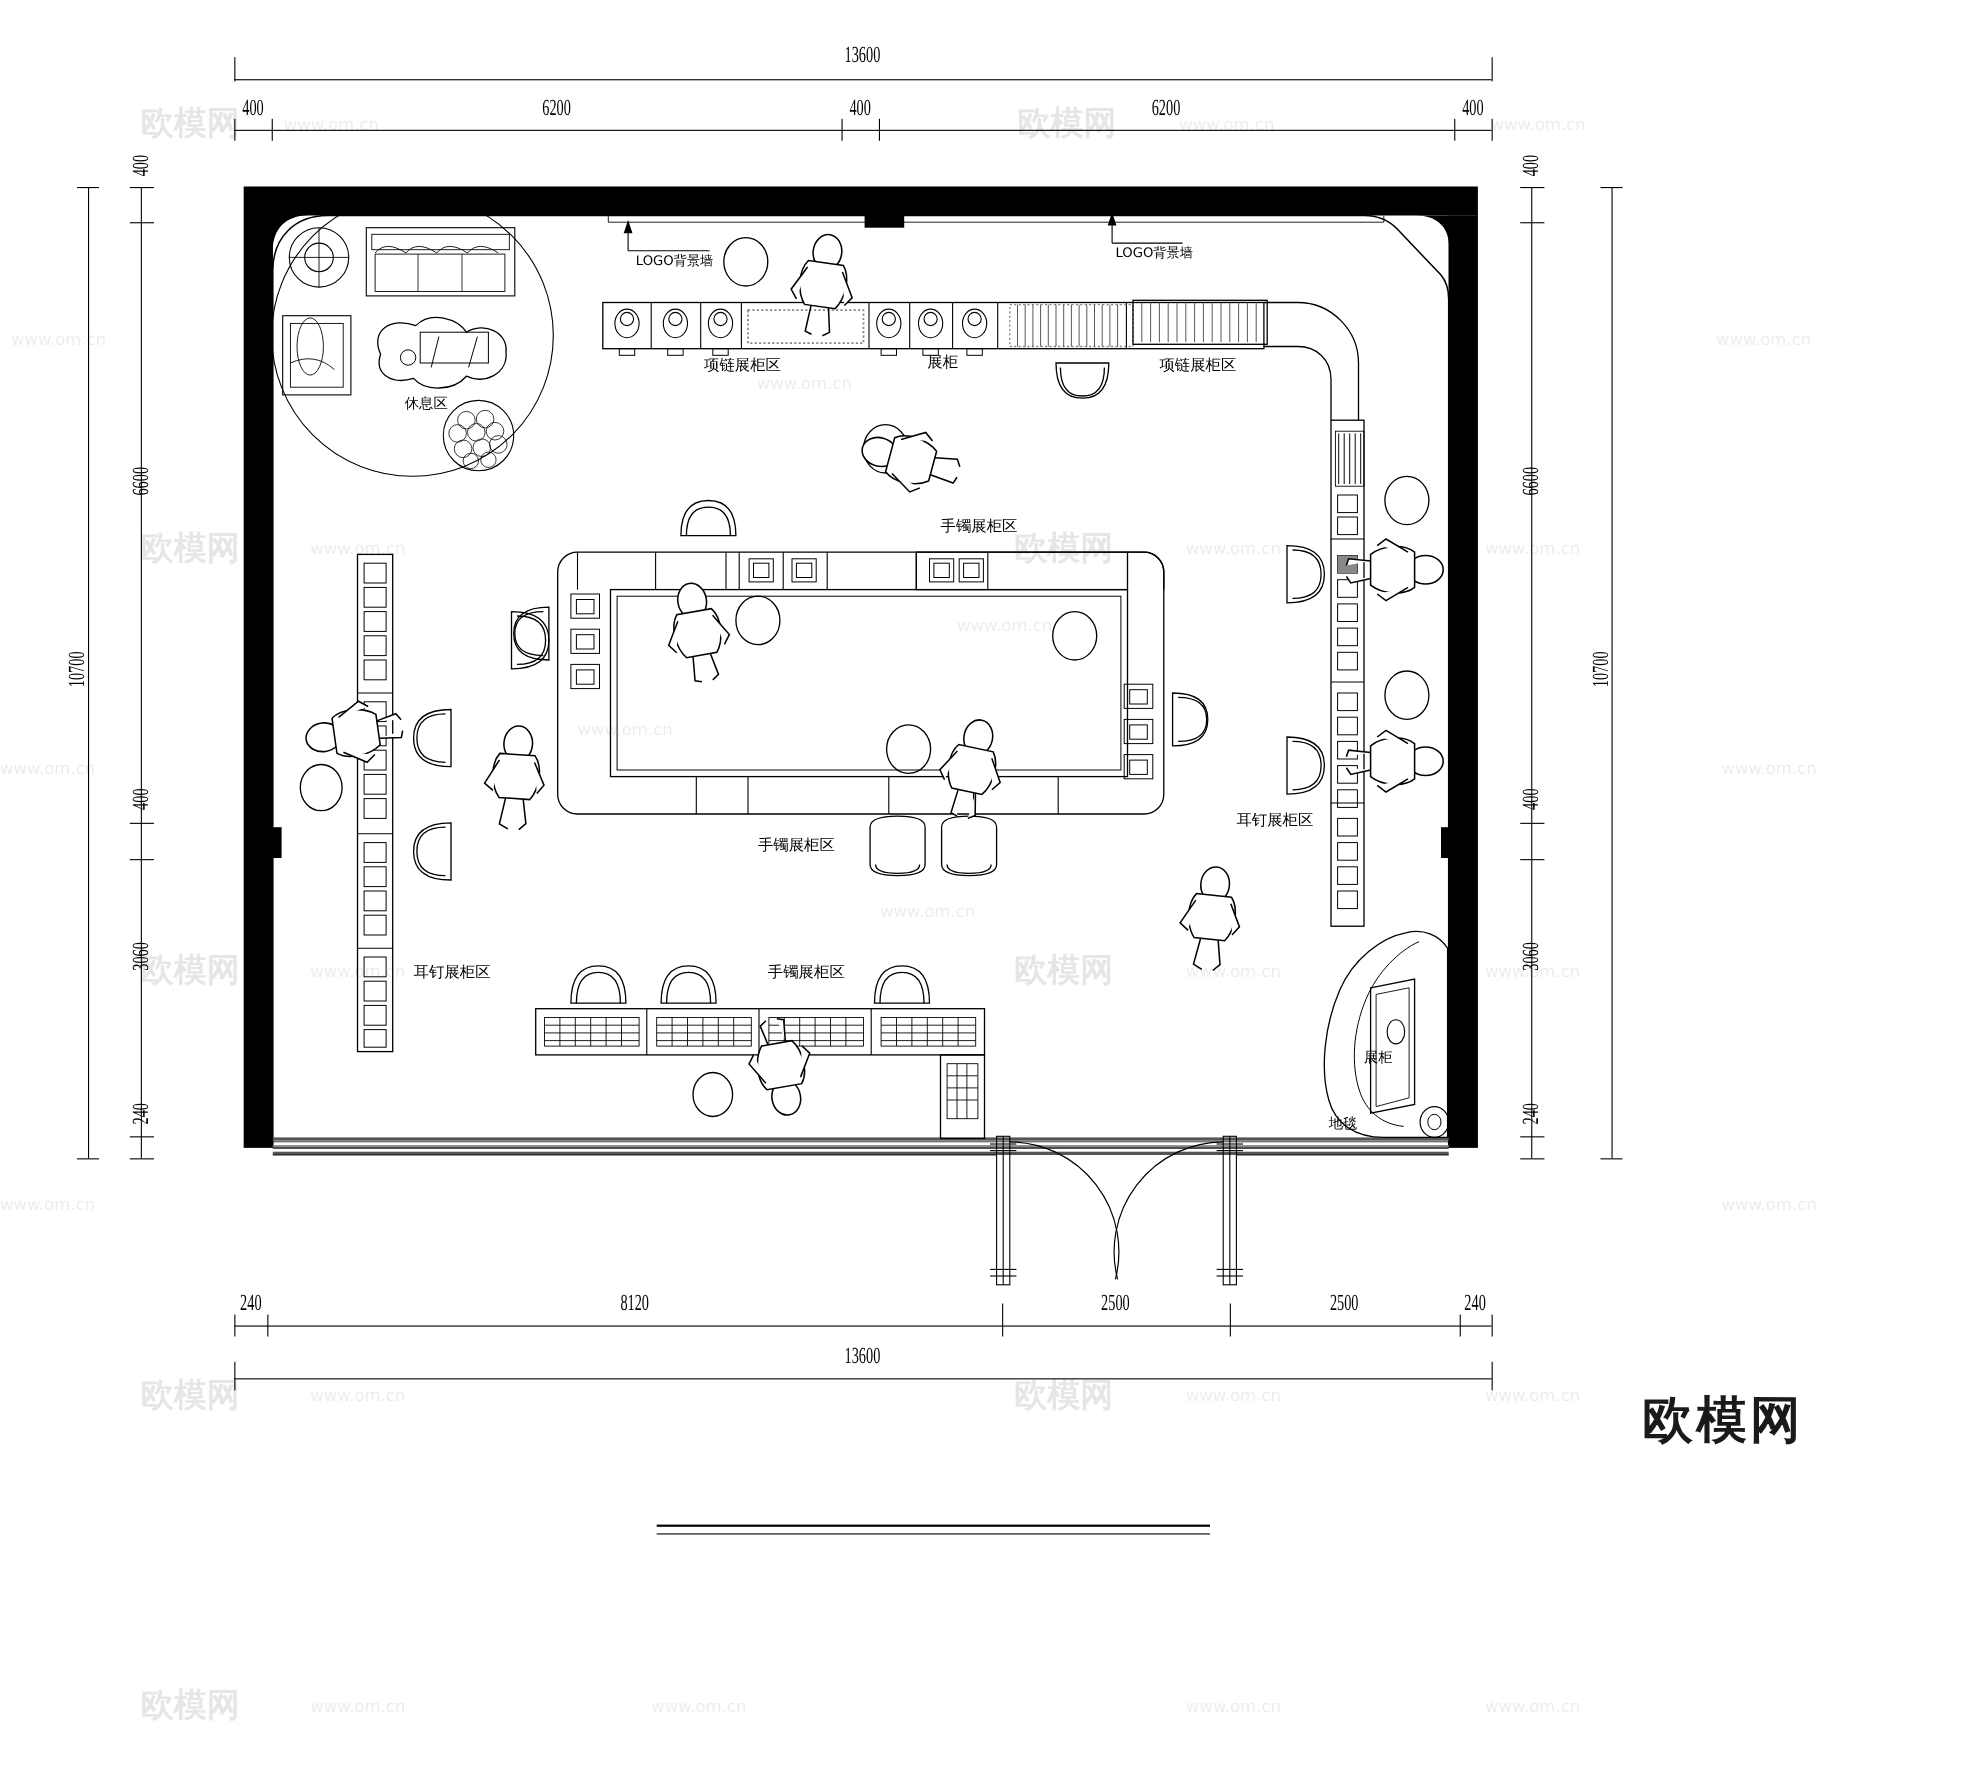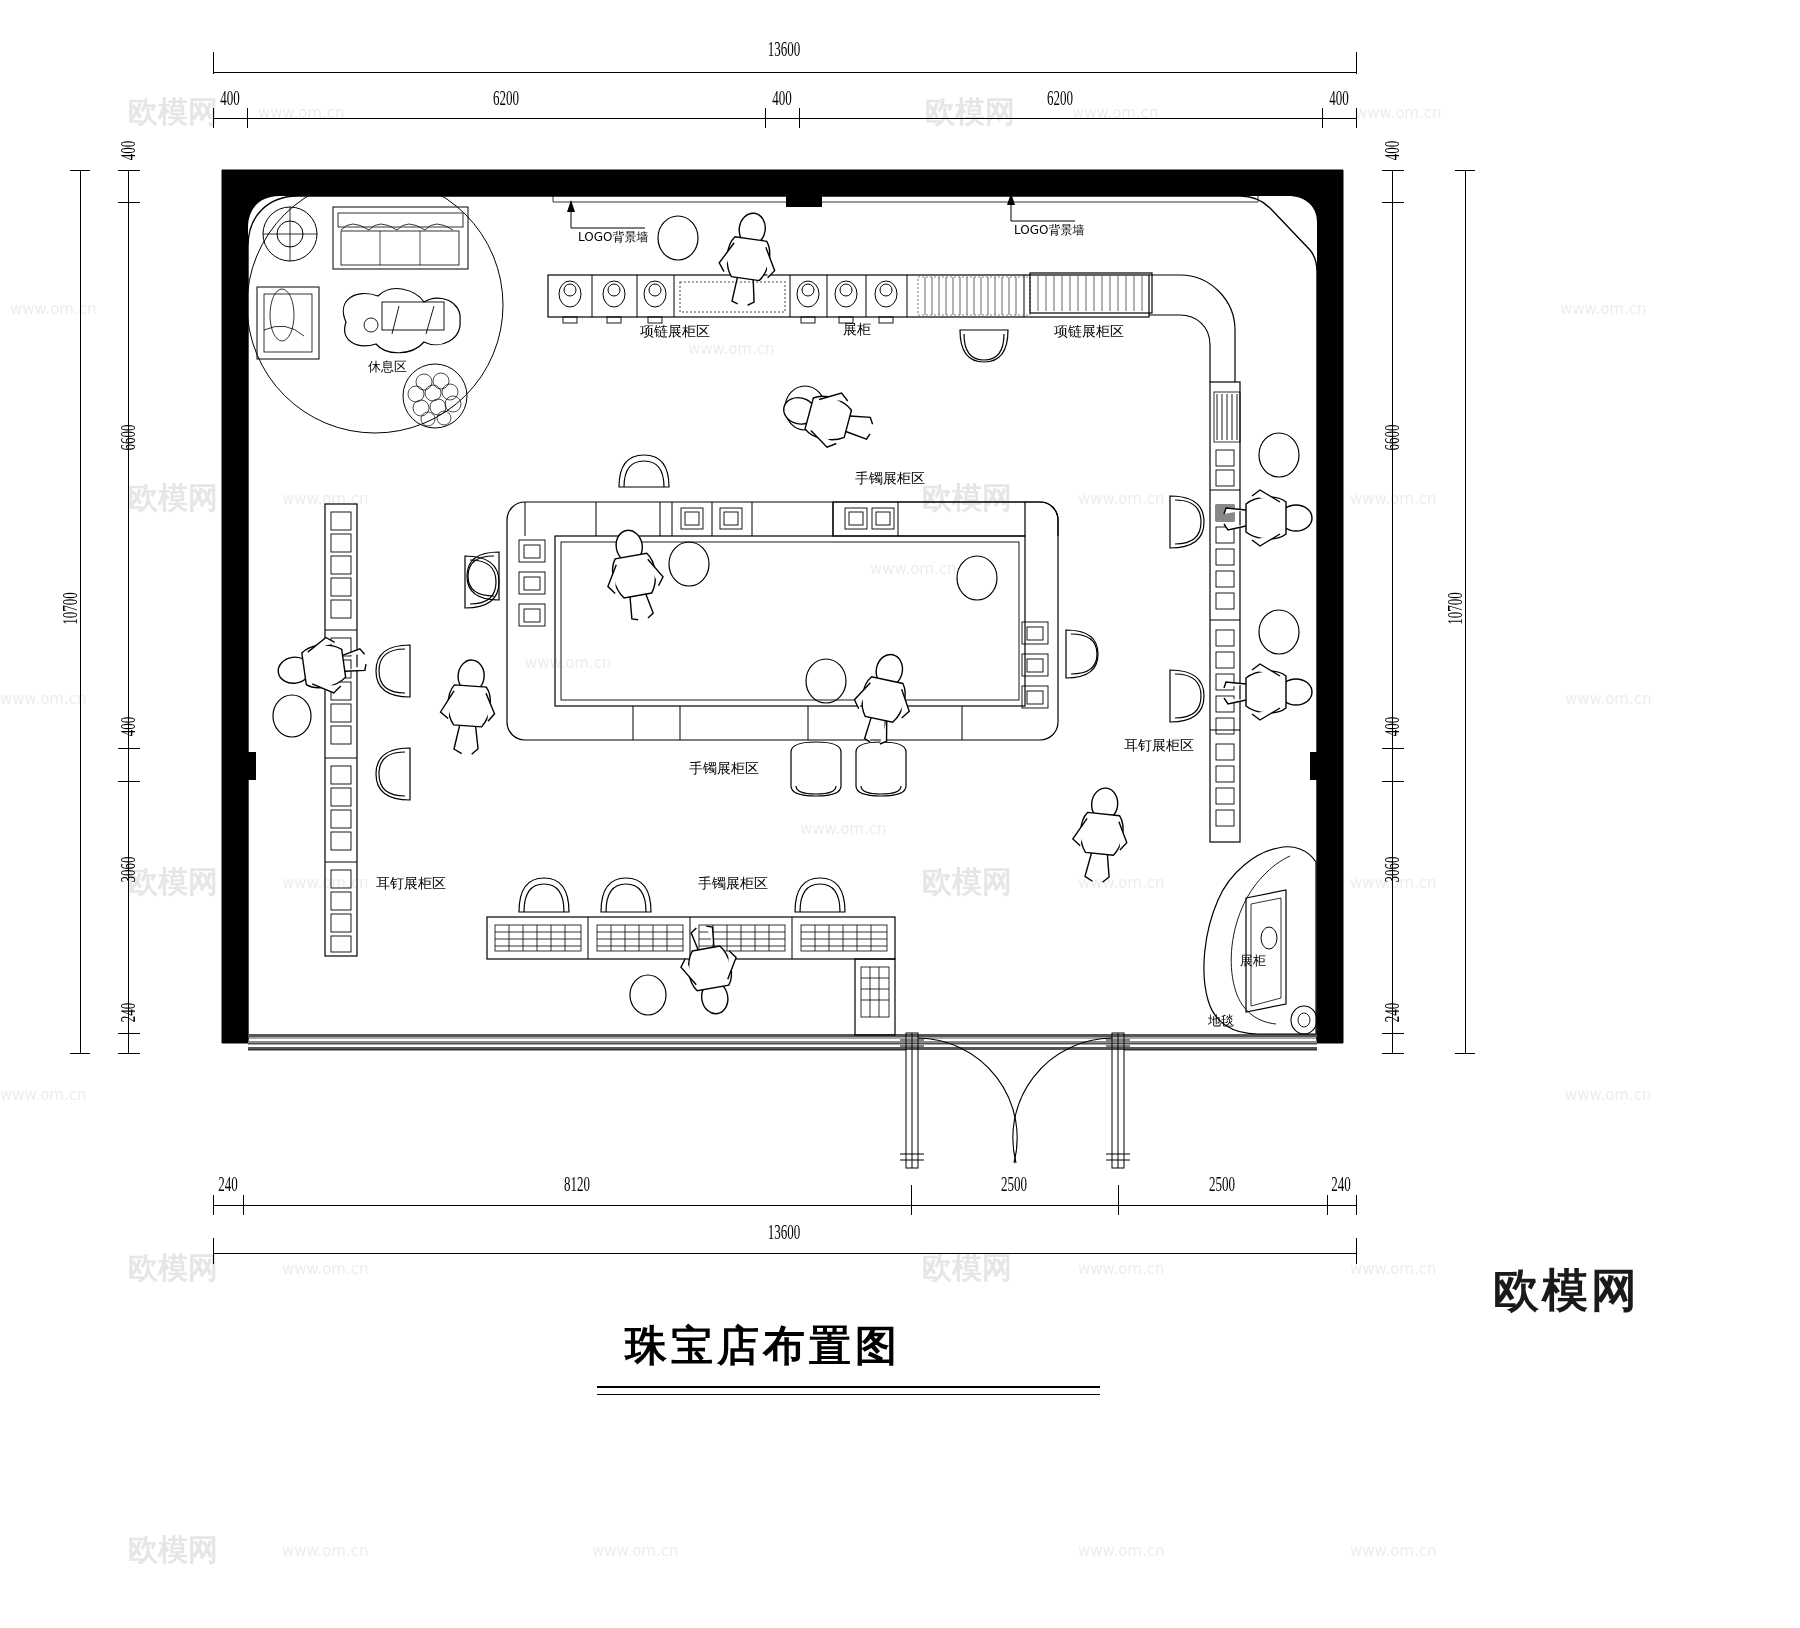--- a/index.html
+++ b/index.html
@@ -709,19 +709,18 @@
         <ellipse cx="0" cy="-16" rx="13" ry="16"></ellipse>
         <path d="M -16 -6 C -24 4 -22 24 -14 34 L 14 34 C 22 24 24 4 16 -6 Z"></path>
         <path d="M -16 0 L -28 20 L -22 28"></path>
         <path d="M 16 0 L 28 20 L 22 28"></path>
         <path d="M -8 34 L -10 54 L -4 56"></path>
         <path d="M 8 34 L 12 52 L 6 56"></path>
       </g>
     </g>
   </svg>
 
-  <div class="title" style="left:625px;top:1318px;">珠宝店布置图</div>
   <div class="ln hl" style="left:597px;top:1386px;width:503px;height:2px;"></div>
   <div class="ln hl" style="left:597px;top:1394px;width:503px;height:1px;"></div>
 
   <div class="wmlogo" style="left:1493px;top:1260px;">欧模网</div>
 
 </div>
 
 </body></html>

